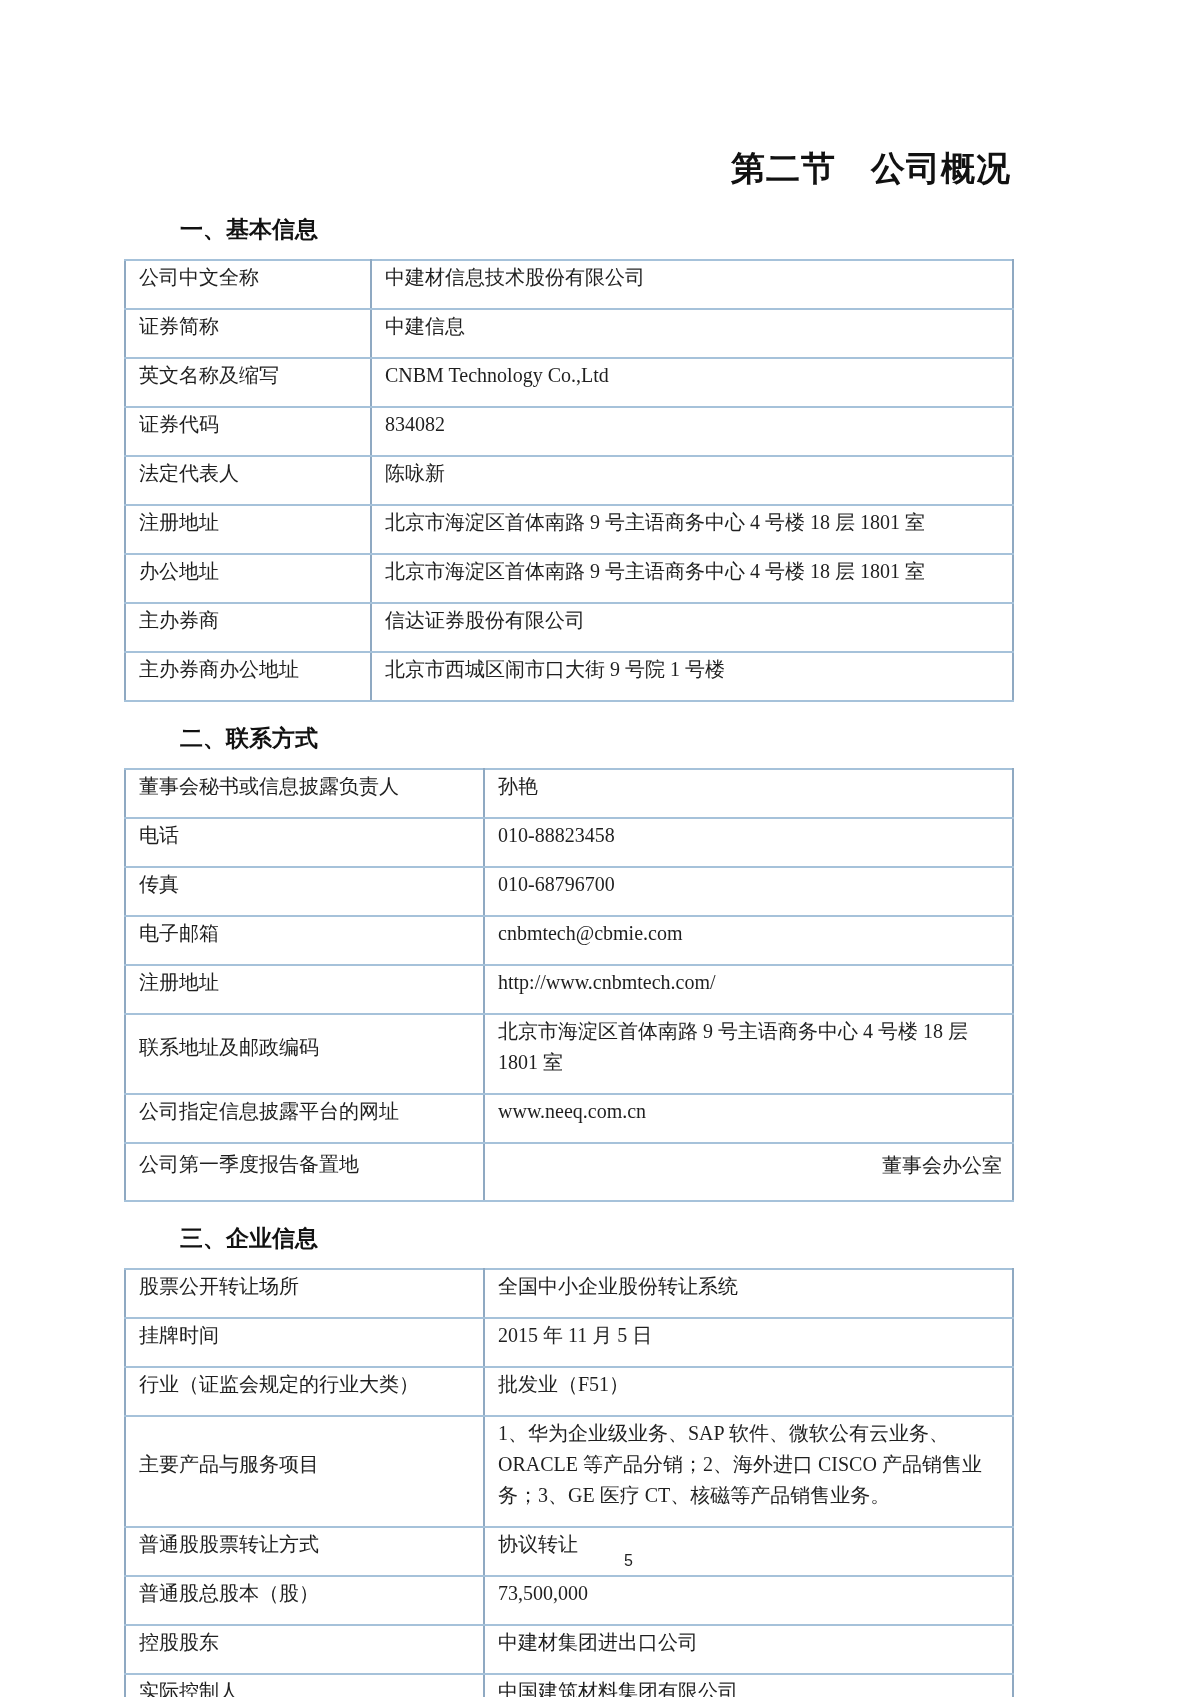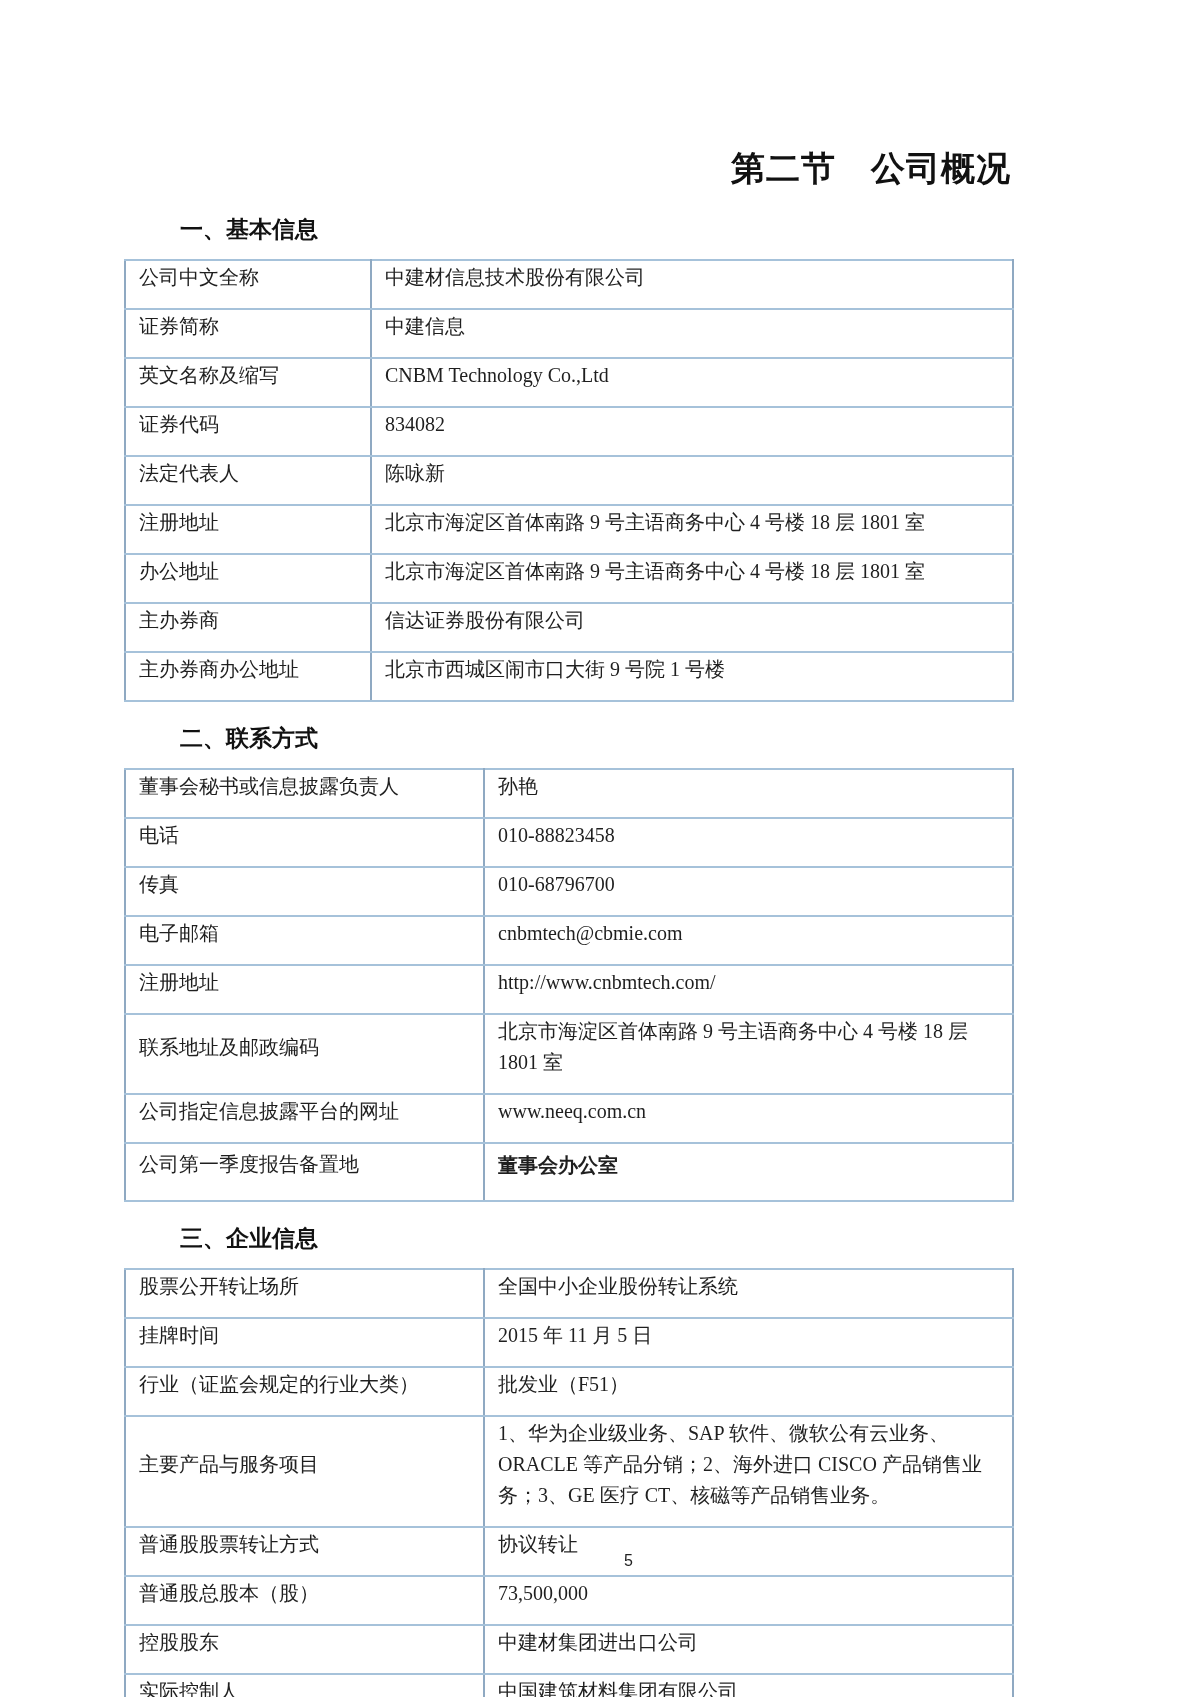--- a/index.html
+++ b/index.html
@@ -50,21 +50,21 @@
     border-bottom:2px solid #a6c2da;
     font-size:20px;
     line-height:31px;
     padding:1px 10px 15px 13px;
     vertical-align:middle;
     word-break:break-word;
   }
   table.info-table tr { height:33px; }
   table.info-table tr.tall { height:58px; }
   table.info-table tr.tall td.lbl { vertical-align:top; padding-top:5px; }
-  td.val.bold { font-weight:700; }
+  td.val.bold { font-weight:400;text-align:right; }
   .page-number {
     position:absolute;
     left:624px;
     top:1552px;
     font-family:"Liberation Sans","DejaVu Sans",sans-serif;
     font-size:16px;
     color:#222222;
   }
 </style>
 </head>

